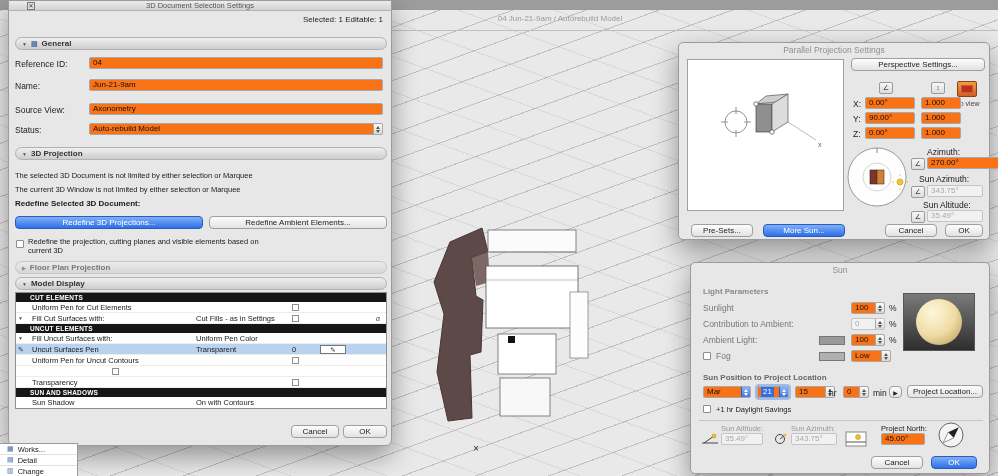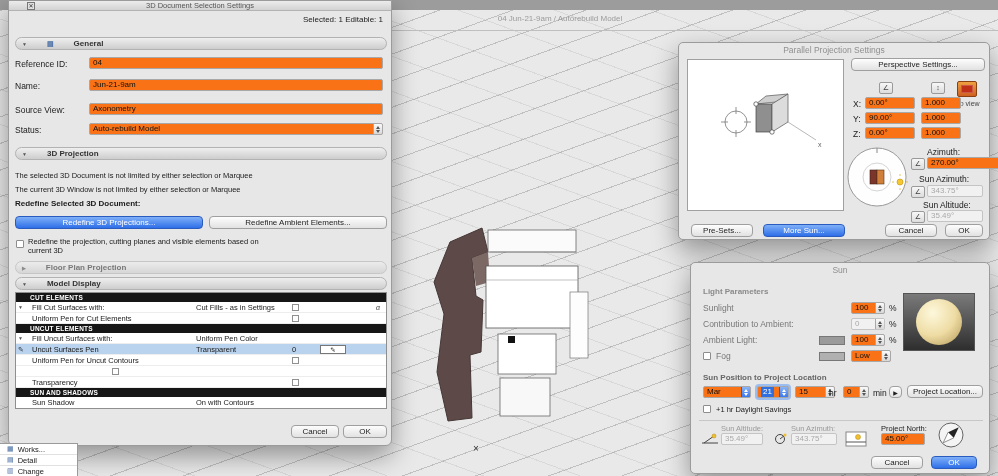--- a/index.html
+++ b/index.html
@@ -23,21 +23,21 @@
 .tb-title{display:block;text-align:center;font-size:7.5px;line-height:10px;color:#555}
 .closebox{position:absolute;left:18px;top:1px;width:8px;height:8px;border:1px solid #777;background:#e0e0e0;font-size:6px;line-height:7px;text-align:center;color:#333}
 .lbl{position:absolute;font-size:8.5px;color:#1a1a1a;white-space:nowrap}
 .lbl.sm{font-size:7.5px}
 .lbl.gray{color:#9a9a9a}
 .lbl.b{font-weight:bold}
 .inp{position:absolute;background:#f97316;border:1px solid #a8a8a8;border-radius:2px;font-size:8px;line-height:10px;height:12px;padding:0 3px;color:#111;white-space:nowrap;overflow:hidden}
 .inp.dis{background:#f1f1f1;color:#a9a9a9;border-color:#c4c4c4}
 .btn{position:absolute;height:13px;line-height:12px;text-align:center;font-size:8px;background:linear-gradient(#fdfdfd,#e2e2e2);border:1px solid #9f9f9f;border-radius:4px;color:#222;white-space:nowrap;overflow:hidden}
 .btn.primary{background:linear-gradient(#7fb0f8,#2e6fe8);border-color:#2a5cc0;color:#fff}
-.secbar{position:absolute;left:6px;width:372px;height:13px;background:linear-gradient(#efefef,#cdcdcd);border:1px solid #b2b2b2;border-radius:7px;display:flex;align-items:center;gap:20px;padding:0 6px;font-weight:bold;font-size:8px;color:#333}
+.secbar{position:absolute;left:6px;width:372px;height:13px;background:linear-gradient(#efefef,#cdcdcd);border:1px solid #b2b2b2;border-radius:7px;display:flex;align-items:center;gap:4px;padding:0 6px;font-weight:bold;font-size:8px;color:#333}
 .secbar.dis{opacity:.62}
 .tri{font-size:5px;color:#555}
 .secicon{font-size:7px;color:#4a6fa5}
 .cbx{position:absolute;width:8px;height:8px;background:#fff;border:1px solid #8d8d8d;border-radius:1px}
 .updown{margin-left:auto;width:9px;height:10px;display:flex;flex-direction:column;align-items:center;justify-content:center;gap:1px;background:linear-gradient(#fafafa,#d8d8d8);border-left:1px solid #a8a8a8}
 .updown b{width:0;height:0;border-left:2.5px solid transparent;border-right:2.5px solid transparent}
 .updown .up{border-bottom:3px solid #555}
 .updown .dn{border-top:3px solid #555}
 .updown.blue{background:linear-gradient(#8ab4f8,#3a78ec);border-color:#2a5fc8}
 .updown.blue .up{border-bottom-color:#fff}
@@ -152,38 +152,38 @@
 
     <div class="secbar" style="top:276px">
       <span class="tri">▼</span>
       <span>Model Display</span>
     </div>
 
     <div class="tbl">
       <div class="th"><span>CUT ELEMENTS</span></div>
 
       <div class="trow">
+        <span class="c1">Uniform Pen for Cut Elements</span>
+        <span class="c2"></span>
+        <span class="c3">
+            <span class="cbx2"></span>
+          </span>
+        <span class="c4"></span>
+      </div>
+
+      <div class="trow">
         <span class="gut">▼</span>
         <span class="c1">Fill Cut Surfaces with:</span>
         <span class="c2">Cut Fills - as in Settings</span>
         <span class="c3">
             <span class="cbx2"></span>
           </span>
         <span class="c4">
             <span class="alpha">α</span>
           </span>
-      </div>
-
-      <div class="trow">
-        <span class="c1">Uniform Pen for Cut Elements</span>
-        <span class="c2"></span>
-        <span class="c3">
-            <span class="cbx2"></span>
-          </span>
-        <span class="c4"></span>
       </div>
 
       <div class="th"><span>UNCUT ELEMENTS</span></div>
 
       <div class="trow">
         <span class="gut">▼</span>
         <span class="c1">Fill Uncut Surfaces with:</span>
         <span class="c2">Uniform Pen Color</span>
         <span class="c3"></span>
         <span class="c4"></span>

